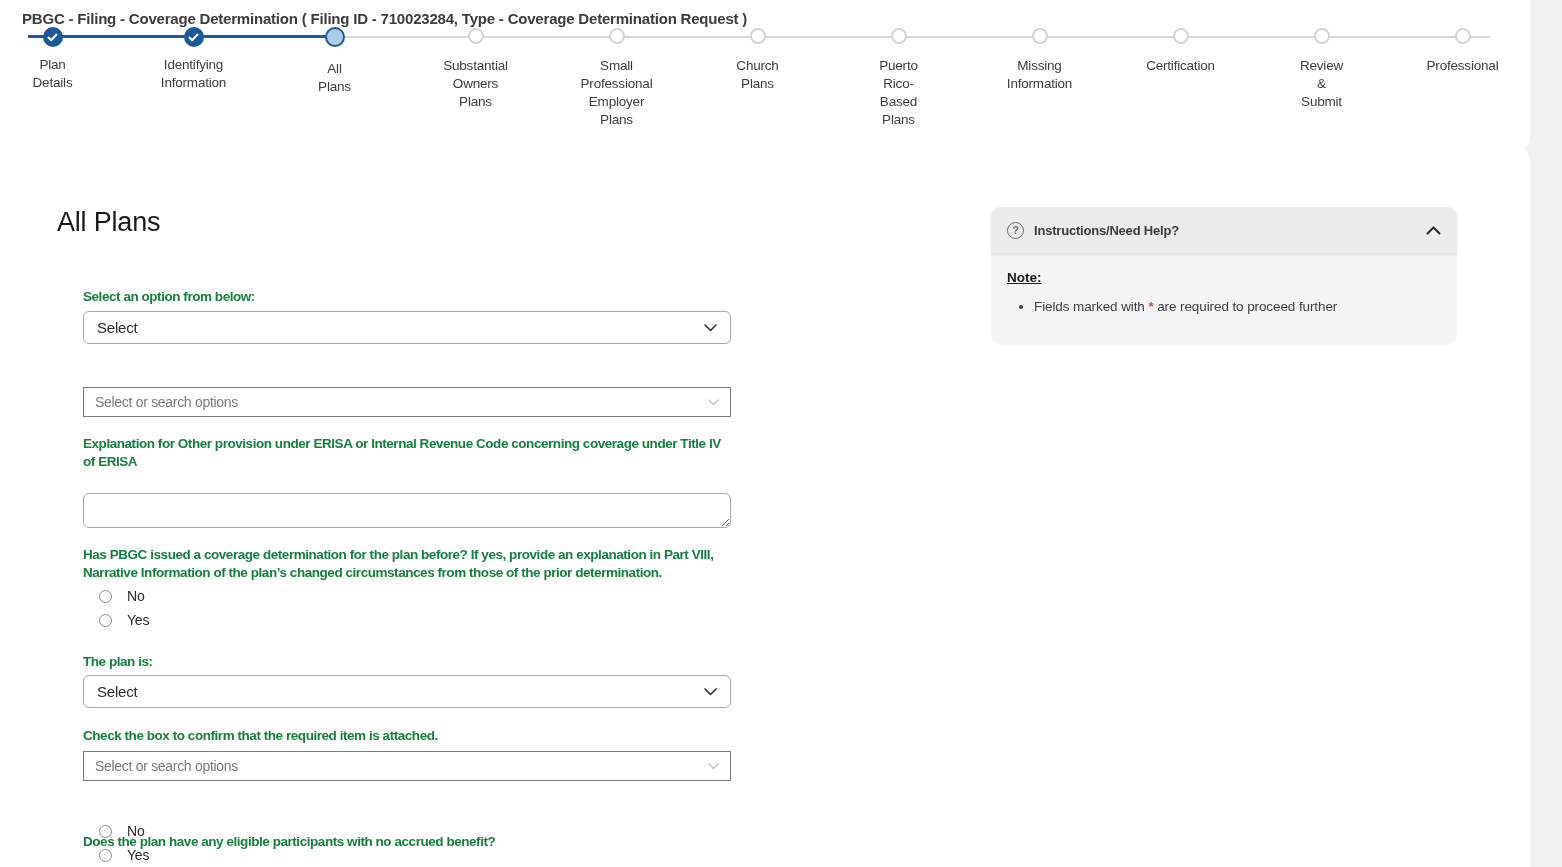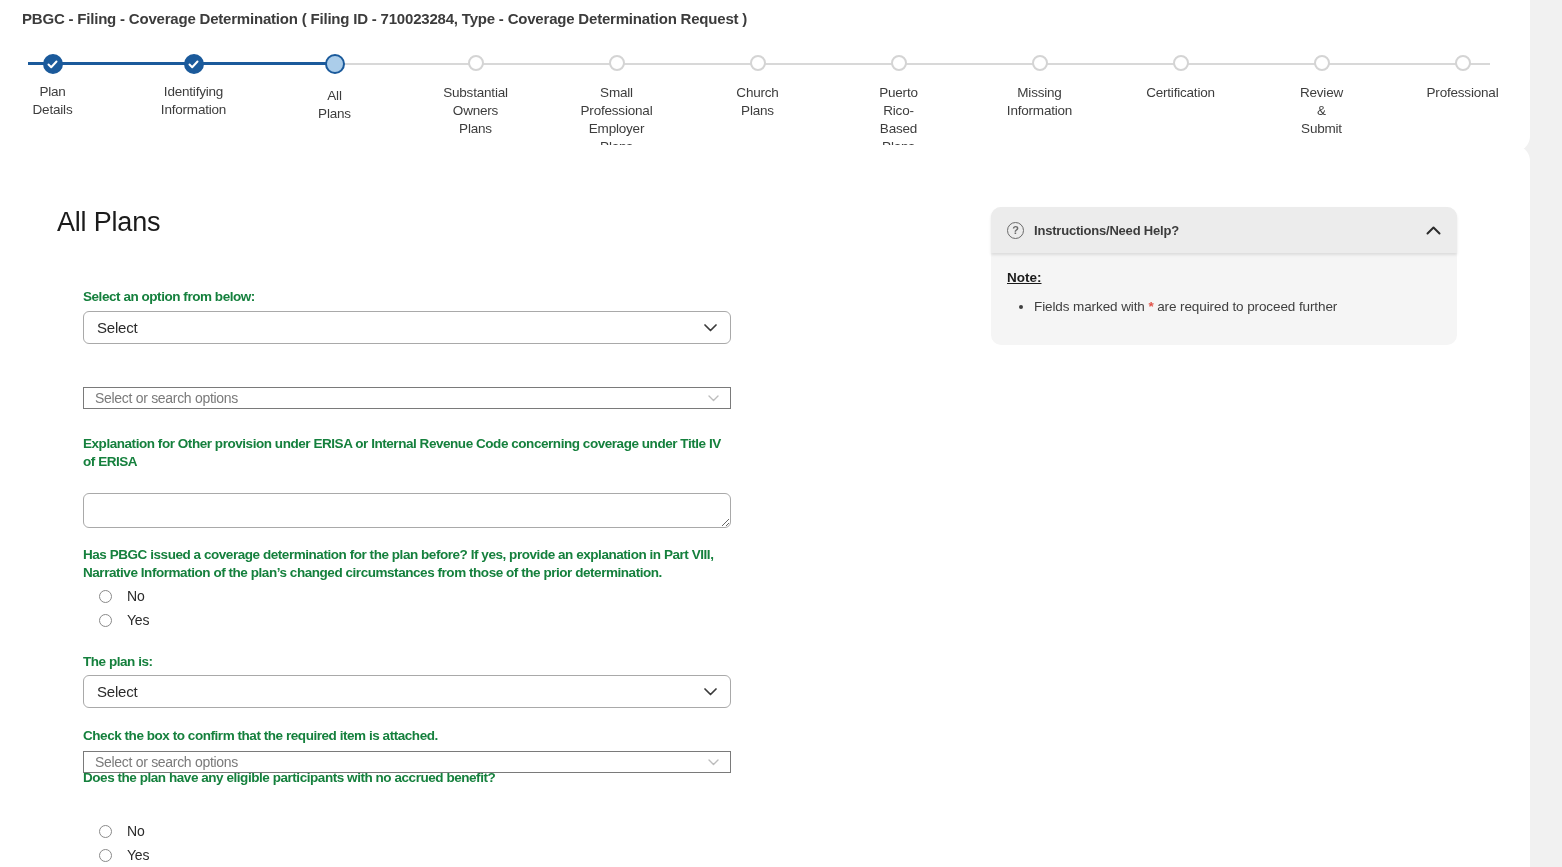--- a/index.html
+++ b/index.html
@@ -6,21 +6,21 @@
   html,body { width:1562px; height:867px; overflow:hidden; }
   body { background:#f1f1f1; font-family:"Liberation Sans", sans-serif; position:relative; }
 
   
   .top-card { position:absolute; left:0; top:0; width:1530px; height:152px;
               background:#ffffff; border-radius:0 0 16px 0; overflow:hidden; }
   .page-title { position:absolute; left:22px; top:10px; font-size:15px; font-weight:700;
                 color:#3c3c3c; letter-spacing:-0.2px; white-space:nowrap; }
 
   
-  .stepper { position:absolute; left:0; top:54px; width:1530px; height:92px; }
+  .stepper { position:absolute; left:0; top:27px; width:1530px; height:92px; }
   .track { position:absolute; left:28px; top:9px; width:1462px; height:2px; background:#d8d8d8; }
   .track-progress { position:absolute; left:28px; top:8px; width:307px; height:3px; background:#1b5a9b; }
   .step { position:absolute; top:0; width:141px; text-align:center; }
   .dot { display:inline-block; position:relative; z-index:2; border-radius:50%; background:#fff; }
   .step.upcoming .dot { width:16px; height:16px; border:2px solid #d4d4d4; margin-top:1px; }
   .step.active .dot { width:20px; height:20px; border:2px solid #1b5a9b; background:#abcdea; }
   .step.completed .dot { width:20px; height:20px; border:2px solid #1b5a9b; background:#1b5a9b;
                          display:inline-flex; align-items:center; justify-content:center; }
   .slabel { margin-top:9px; font-size:13.5px; line-height:18px; color:#3d3d3d;
             letter-spacing:-0.2px; white-space:pre-line; }
@@ -32,21 +32,21 @@
              color:#1b1b1b; letter-spacing:-0.2px; }
 
   .flabel { position:absolute; left:83px; width:700px; font-size:13.5px; font-weight:700;
             color:#15803d; line-height:18px; letter-spacing:-0.45px; white-space:pre-line; }
 
   .select-box { position:absolute; left:83px; width:648px; height:33px; background:#fff;
                 border:1px solid #a9a9a9; border-radius:6px; display:flex; align-items:center;
                 justify-content:space-between; padding:0 13px; cursor:pointer; }
   .select-box .sel-text { font-size:15px; color:#2b2b2b; letter-spacing:-0.2px; }
 
-  .multi-box { position:absolute; left:83px; width:648px; height:22px; background:#fff;
+  .multi-box { position:absolute; left:83px; width:648px; height:30px; background:#fff;
                border:1px solid #7a7a7a; display:flex; align-items:center;
                justify-content:space-between; padding:0 11px; cursor:pointer; }
   .multi-box .ph-text { font-size:14px; color:#7a7a7a; letter-spacing:-0.3px; }
 
   .textarea-box { position:absolute; left:83px; width:648px; height:35px;
                   border:1px solid #a9a9a9; border-radius:6px; font-family:"Liberation Sans",sans-serif;
                   font-size:14px; color:#2b2b2b; padding:4px 10px; background:#fff; }
 
   .radio-row { position:absolute; left:99px; display:flex; align-items:center; height:16px; cursor:pointer;gap:8px; }
   .radio-row input[type="radio"] { appearance:none; -webkit-appearance:none; width:13px; height:13px;
@@ -160,21 +160,21 @@
   </div>
 
   <div class="flabel" style="top:582px">Check the box to confirm that the required item is attached.</div>
   <div class="multi-box" style="top:606px">
     <span class="ph-text">Select or search options</span>
     <svg width="11" height="7" viewBox="0 0 11 7">
         <polyline points="1,1 5.5,5.5 10,1" fill="none" stroke="#bdbdbd" stroke-width="1.4" stroke-linecap="round" stroke-linejoin="round"></polyline>
       </svg>
   </div>
 
-  <div class="flabel" style="top:624px">Does the plan have any eligible participants with no accrued benefit?</div>
+  <div class="flabel" style="top:688px">Does the plan have any eligible participants with no accrued benefit?</div>
   <label class="radio-row" style="top:678px">
     <input type="radio" name="eligible_participants" style="">
     <span class="rlabel">No</span>
   </label>
   <label class="radio-row" style="top:702px">
     <input type="radio" name="eligible_participants" style="">
     <span class="rlabel">Yes</span>
   </label>
 
   <div class="help-panel">

